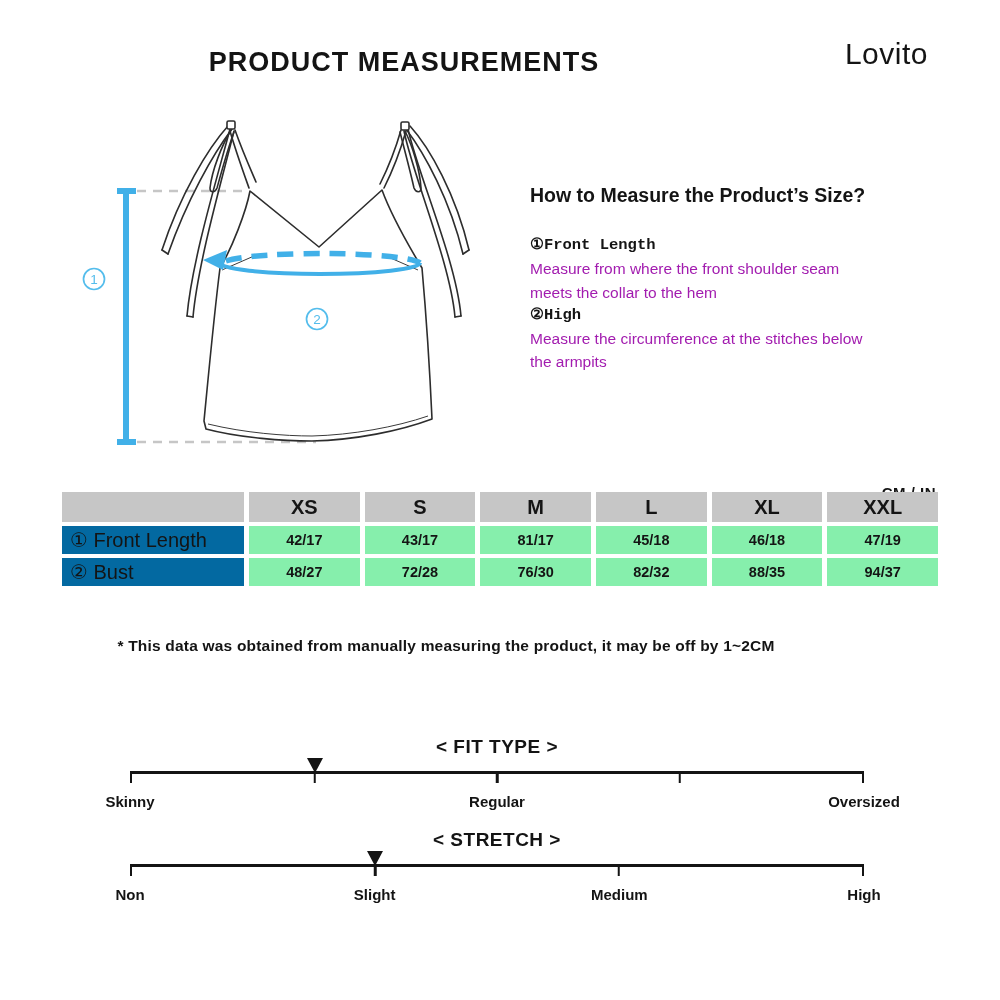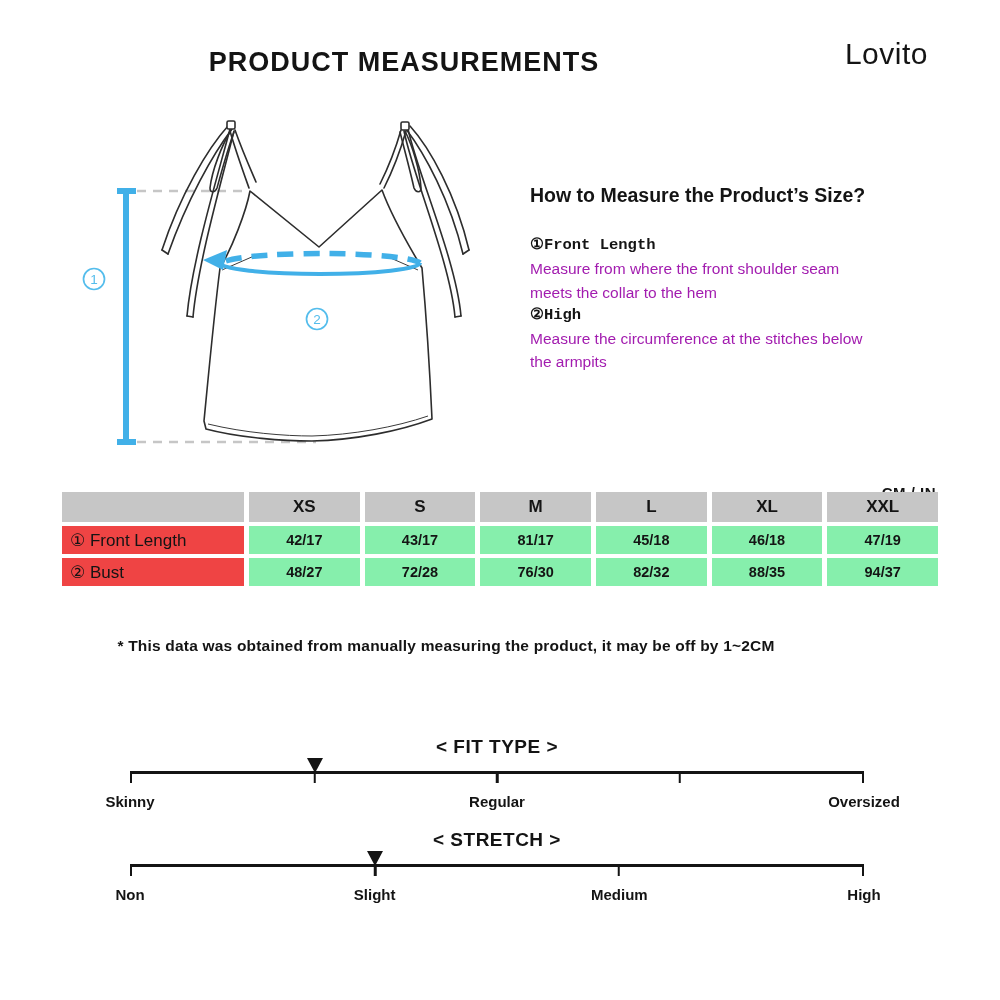--- a/index.html
+++ b/index.html
@@ -31,23 +31,23 @@
   .howto-title{font-size:19.5px;font-weight:800;margin:0 0 27px 0;}
   .howto-label{font-size:15.5px;font-weight:700;line-height:1.5;font-family:Liberation Mono, monospace;}
   .howto-desc{font-size:15.5px;color:#a21caf;line-height:1.5;}
   
   .units-label{position:absolute;top:484px;right:64px;font-size:15px;font-weight:700;letter-spacing:0.5px;}
   .meas-table{
     position:absolute;left:62px;top:492px;width:876px;
     display:grid;grid-template-columns:182px repeat(6,1fr);
     grid-template-rows:30px 28px 28px;gap:4px 5px;
   }
-  .cell{display:flex;align-items:center;justify-content:center;font-size:17px;}
+  .cell{display:flex;align-items:center;justify-content:center;font-size:20px;}
   .cell.head{background:#c6c6c6;font-weight:700;}
-  .cell.rowlabel{background:#ef4444;justify-content:flex-start;padding-left:8px;font-weight:400;}
+  .cell.rowlabel{background:#0369a1;justify-content:flex-start;padding-left:8px;font-weight:400;}
   .cell.val{background:#86efac;font-weight:700;font-size:14.5px;}
   
   .disclaimer{
     position:absolute;top:637px;left:0;width:892px;text-align:center;
     font-size:15.5px;font-weight:700;letter-spacing:0.2px;
   }
   
   .scale{position:absolute;left:130px;width:734px;}
   .scale-title{text-align:center;font-size:19px;font-weight:800;letter-spacing:0.5px;}
   .track{

